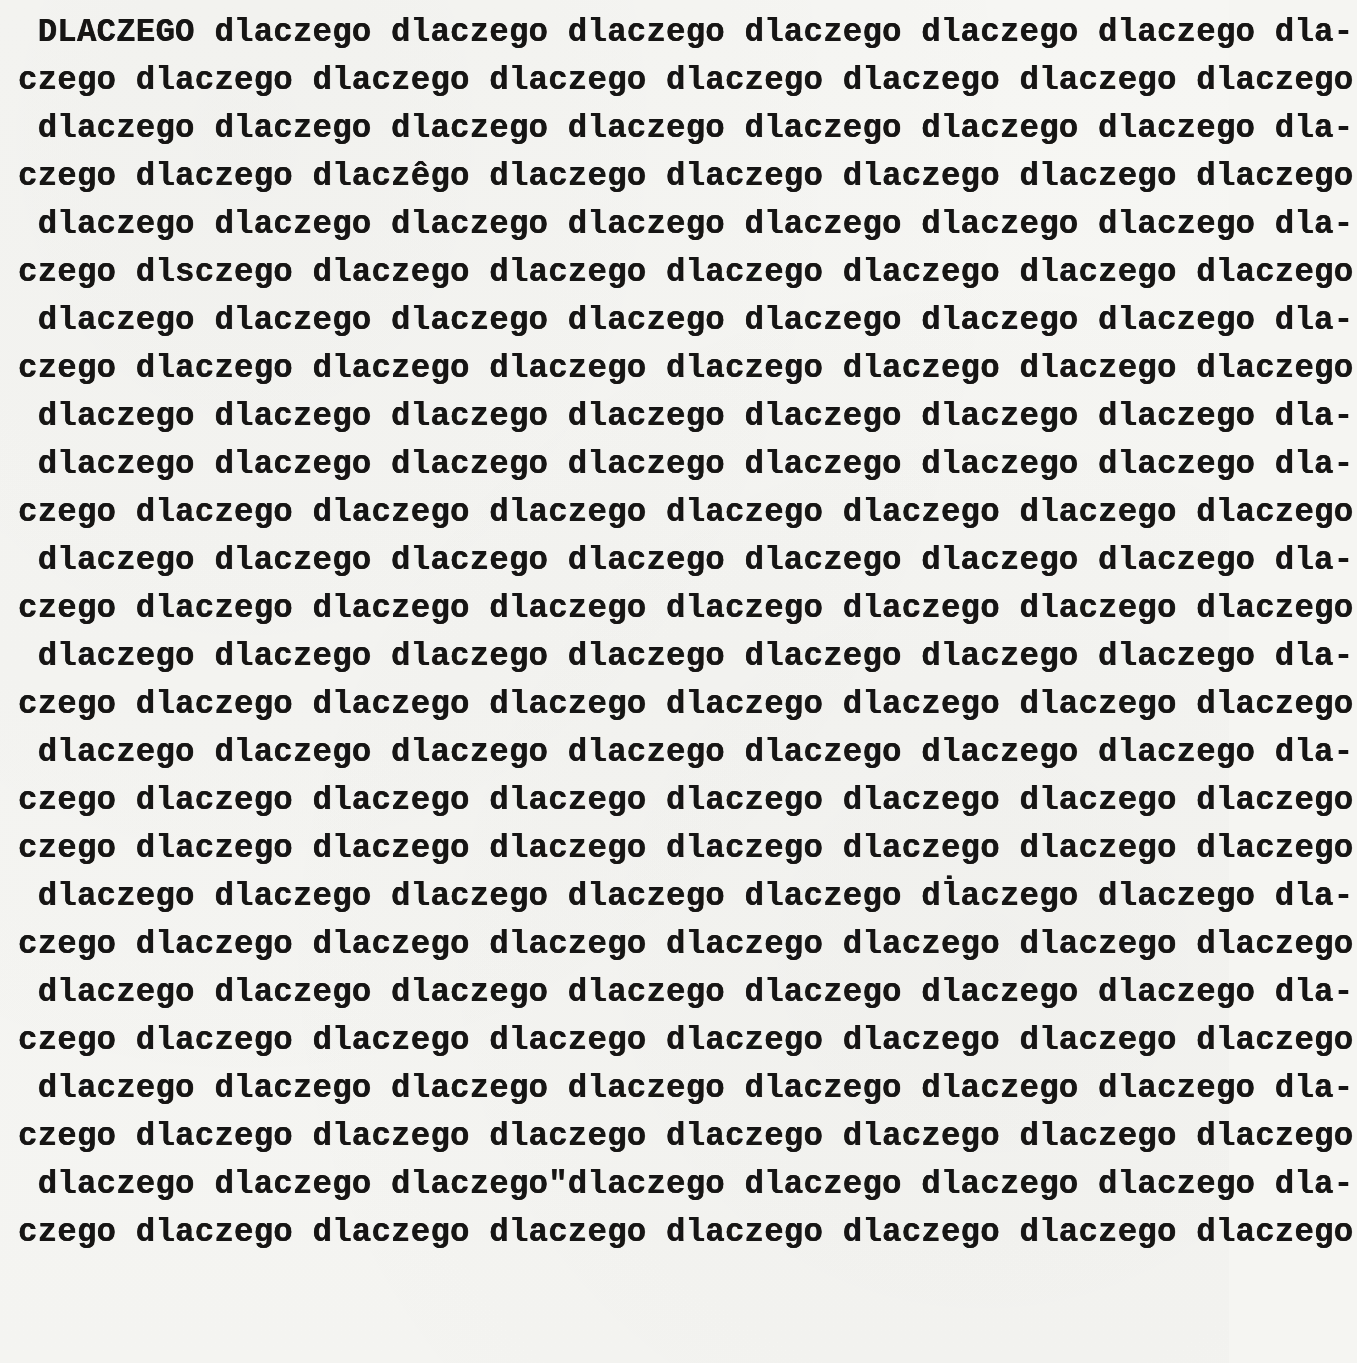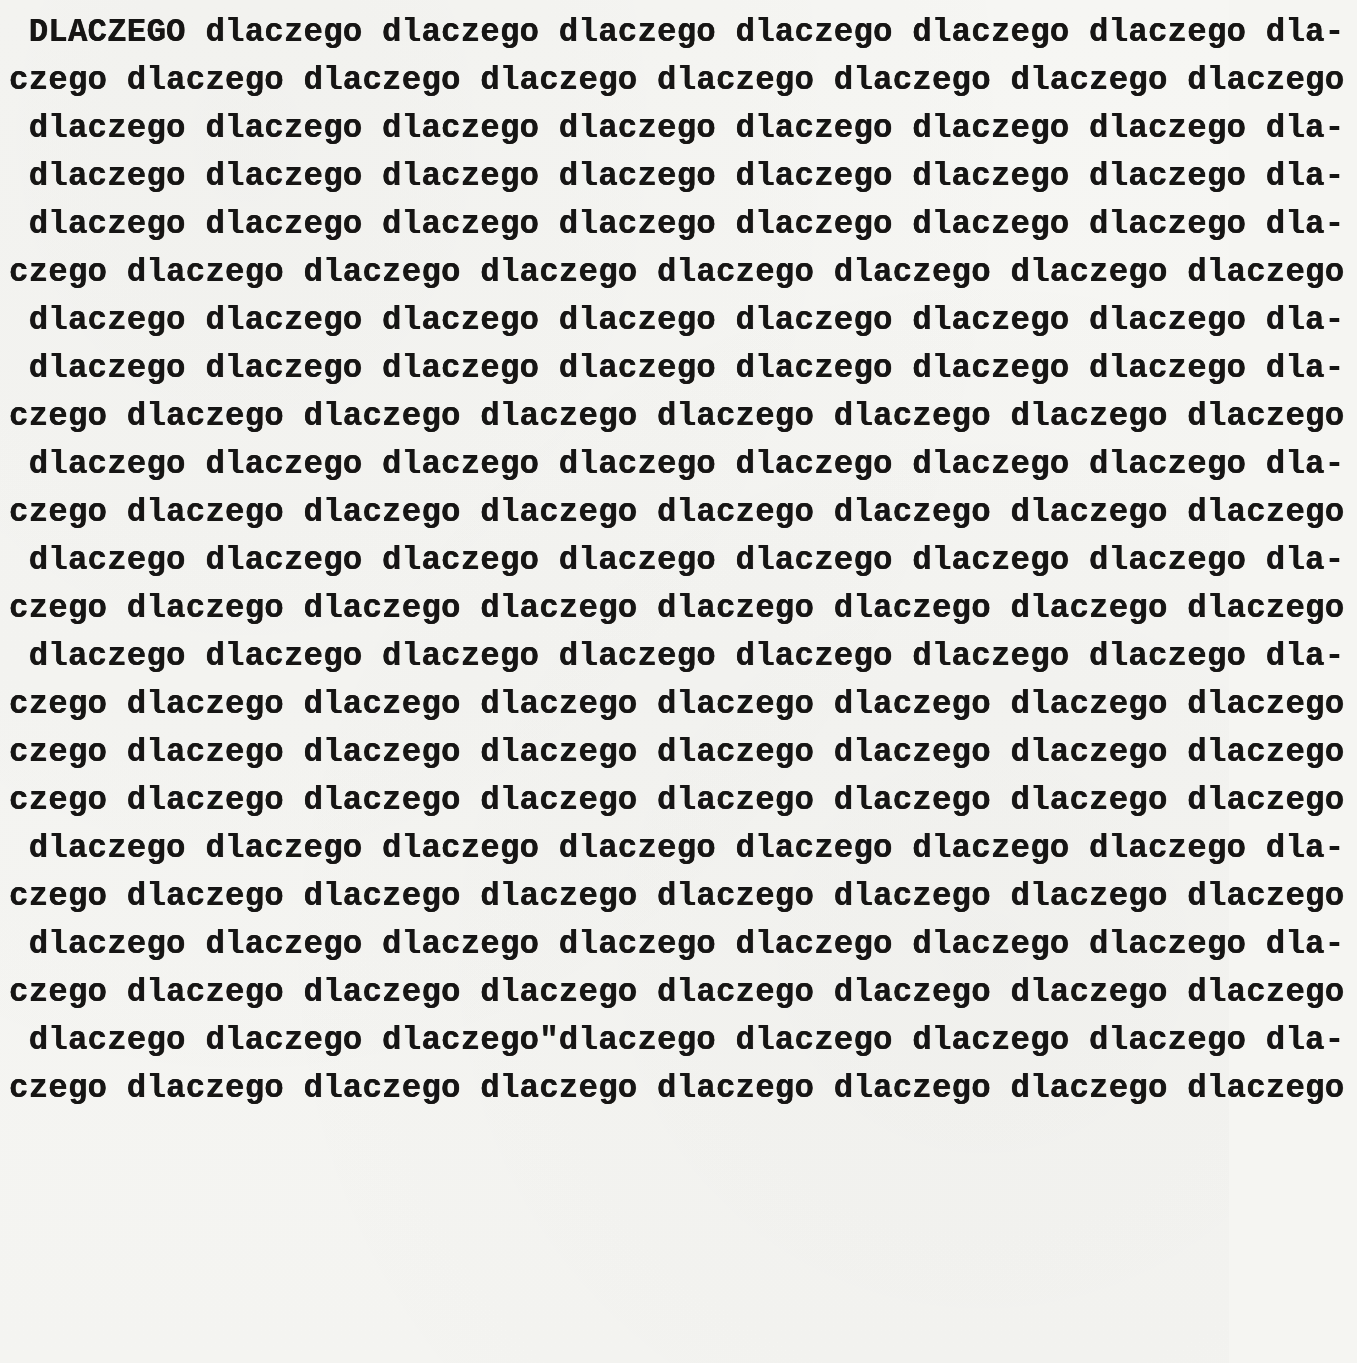--- a/index.html
+++ b/index.html
@@ -10,21 +10,21 @@
     width: 1357px;
     height: 1363px;
     overflow: hidden;
     background: #f5f5f2;
   }
   .paper {
     position: absolute;
     inset: 0;
     width: 1229px;
     height: 1363px;
-    padding: 9px 0 0 9px;
+    padding: 9px 0 0 18px;
     box-sizing: border-box;
     background:
       radial-gradient(ellipse at 20% 10%, rgba(0,0,0,0.020), rgba(0,0,0,0) 60%),
       radial-gradient(ellipse at 80% 70%, rgba(0,0,0,0.018), rgba(0,0,0,0) 55%),
       linear-gradient(#f6f6f3, #f4f4f1);
   }
   .line {
     font-family: "Liberation Mono", "DejaVu Sans Mono", monospace;
     font-weight: 700;
     font-size: 32.4px;
@@ -40,33 +40,36 @@
       -0.4px -0.2px 0 rgba(22,21,20,0.22);
   }
 </style>
 </head>
 <body>
 
 <div class="paper">
   <div class="line"> DLACZEGO dlaczego dlaczego dlaczego dlaczego dlaczego dlaczego dla-</div>
   <div class="line">czego dlaczego dlaczego dlaczego dlaczego dlaczego dlaczego dlaczego</div>
   <div class="line"> dlaczego dlaczego dlaczego dlaczego dlaczego dlaczego dlaczego dla-</div>
+  <div class="line">czego dlaczego dlaczêgo dlaczego dlaczego dlaczego dlaczego dlaczego</div>
   <div class="line"> dlaczego dlaczego dlaczego dlaczego dlaczego dlaczego dlaczego dla-</div>
+  <div class="line">czego dlsczego dlaczego dlaczego dlaczego dlaczego dlaczego dlaczego</div>
   <div class="line"> dlaczego dlaczego dlaczego dlaczego dlaczego dlaczego dlaczego dla-</div>
   <div class="line">czego dlaczego dlaczego dlaczego dlaczego dlaczego dlaczego dlaczego</div>
   <div class="line"> dlaczego dlaczego dlaczego dlaczego dlaczego dlaczego dlaczego dla-</div>
   <div class="line"> dlaczego dlaczego dlaczego dlaczego dlaczego dlaczego dlaczego dla-</div>
   <div class="line">czego dlaczego dlaczego dlaczego dlaczego dlaczego dlaczego dlaczego</div>
   <div class="line"> dlaczego dlaczego dlaczego dlaczego dlaczego dlaczego dlaczego dla-</div>
   <div class="line">czego dlaczego dlaczego dlaczego dlaczego dlaczego dlaczego dlaczego</div>
   <div class="line"> dlaczego dlaczego dlaczego dlaczego dlaczego dlaczego dlaczego dla-</div>
   <div class="line">czego dlaczego dlaczego dlaczego dlaczego dlaczego dlaczego dlaczego</div>
   <div class="line"> dlaczego dlaczego dlaczego dlaczego dlaczego dlaczego dlaczego dla-</div>
   <div class="line">czego dlaczego dlaczego dlaczego dlaczego dlaczego dlaczego dlaczego</div>
   <div class="line">czego dlaczego dlaczego dlaczego dlaczego dlaczego dlaczego dlaczego</div>
+  <div class="line"> dlaczego dlaczego dlaczego dlaczego dlaczego dl̇aczego dlaczego dla-</div>
   <div class="line">czego dlaczego dlaczego dlaczego dlaczego dlaczego dlaczego dlaczego</div>
   <div class="line"> dlaczego dlaczego dlaczego dlaczego dlaczego dlaczego dlaczego dla-</div>
   <div class="line">czego dlaczego dlaczego dlaczego dlaczego dlaczego dlaczego dlaczego</div>
   <div class="line"> dlaczego dlaczego dlaczego dlaczego dlaczego dlaczego dlaczego dla-</div>
   <div class="line">czego dlaczego dlaczego dlaczego dlaczego dlaczego dlaczego dlaczego</div>
   <div class="line"> dlaczego dlaczego dlaczego″dlaczego dlaczego dlaczego dlaczego dla-</div>
   <div class="line">czego dlaczego dlaczego dlaczego dlaczego dlaczego dlaczego dlaczego</div>
 </div>
 
 </body></html>

